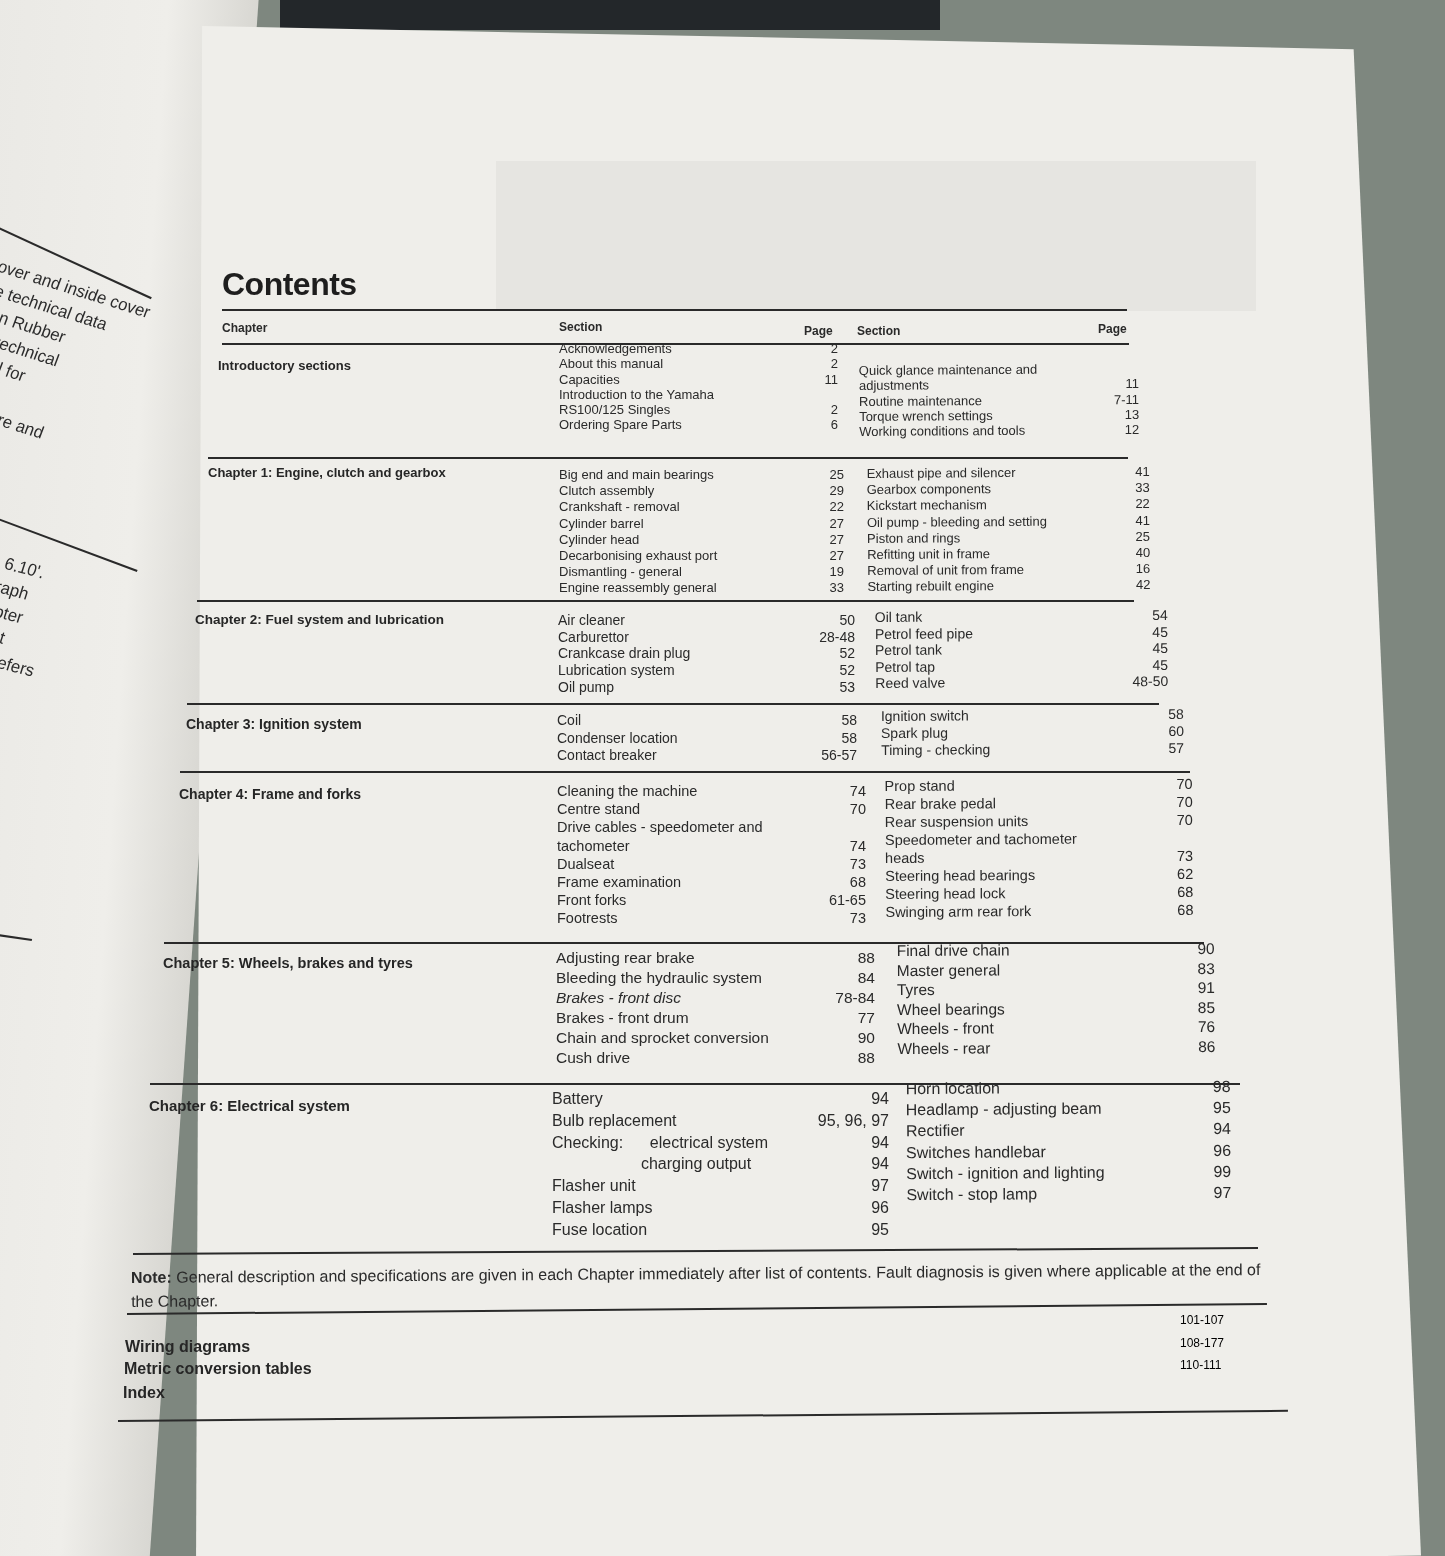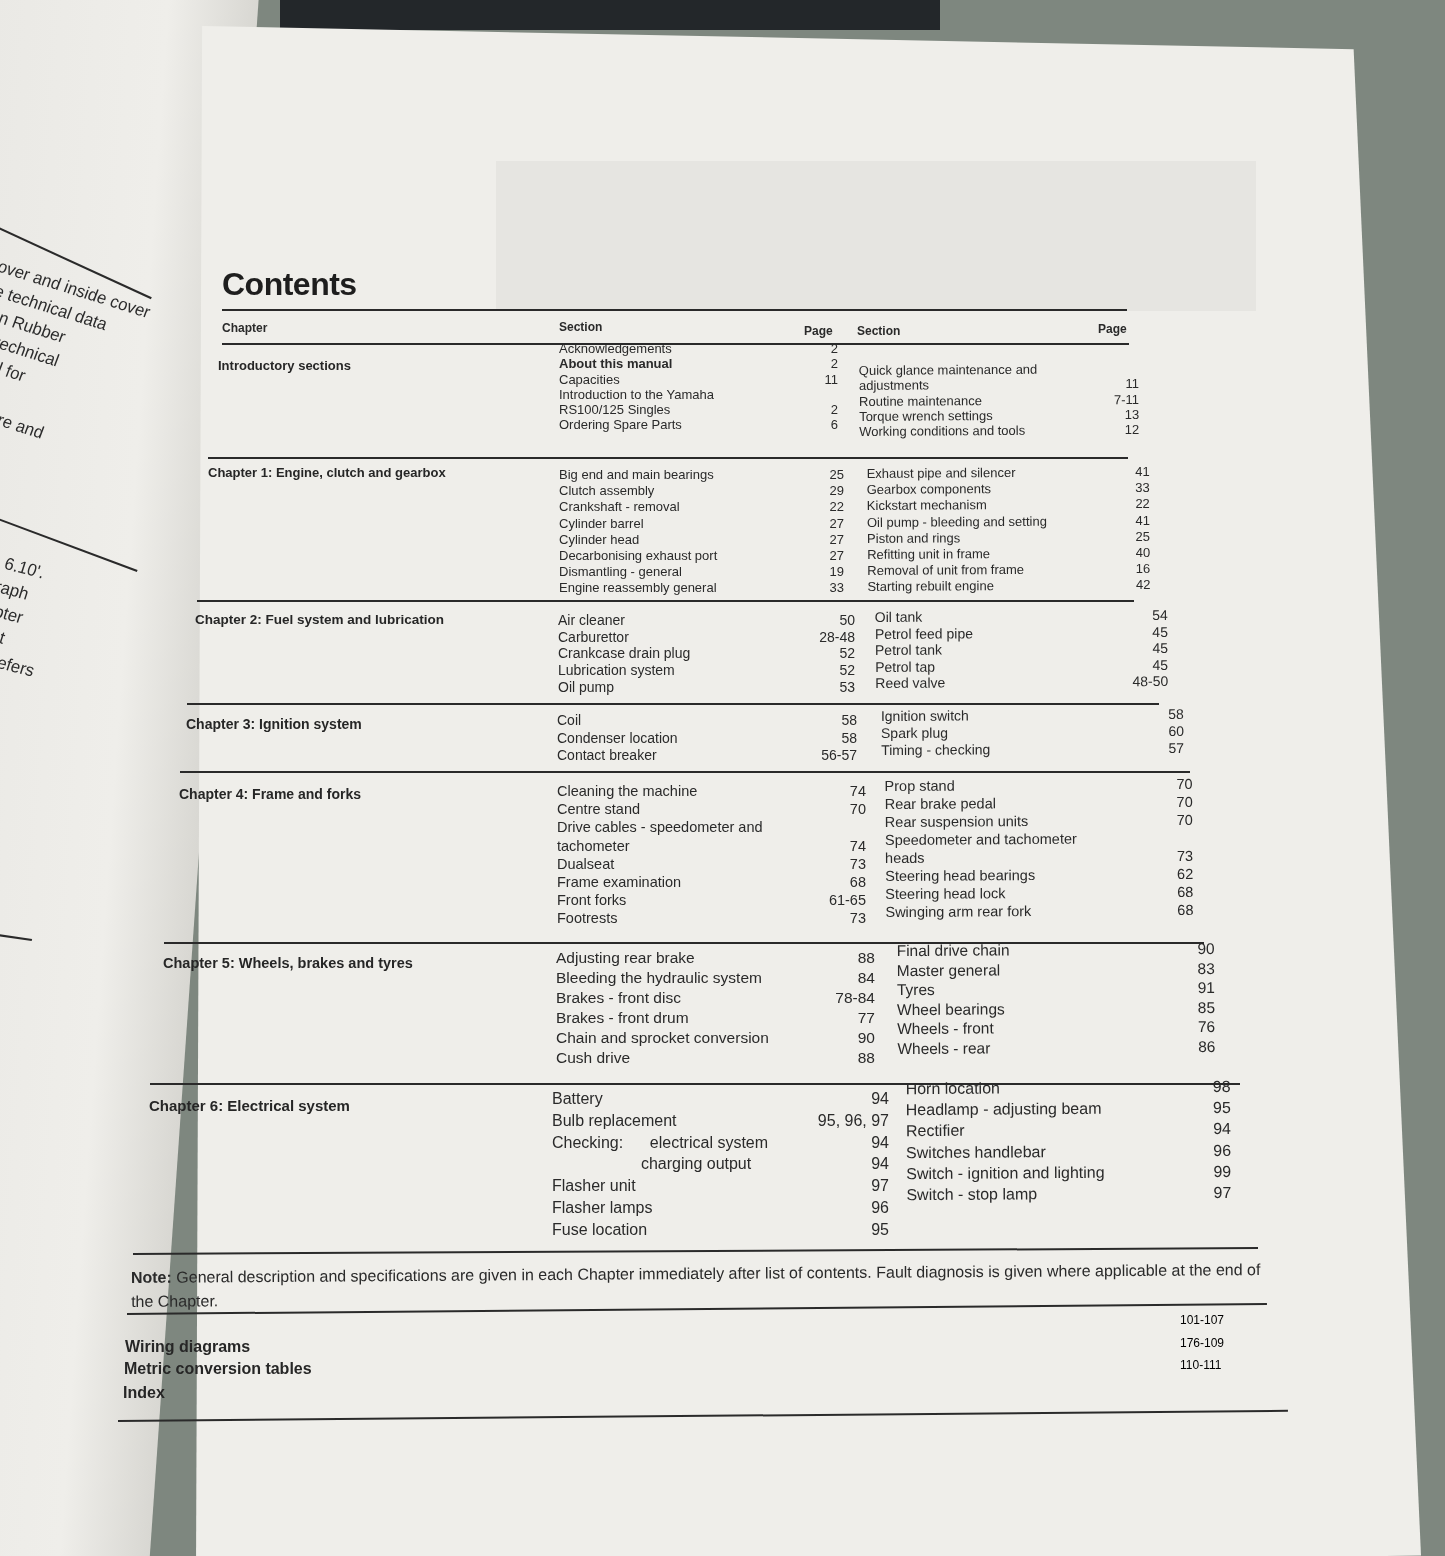--- a/index.html
+++ b/index.html
@@ -100,21 +100,21 @@
   <div class="hdr" style="left:1098px;top:322px;">Page</div>
   <div class="hr" style="left:222px;top:343px;width:907px;"></div>
   <div id="chapters">
       <div class="chapter-title" style="left: 218px; top: 358px; font-size: 13px;">Introductory sections</div>
       <div class="col" style="left: 559px; top: 341px; width: 279px; font-size: 13px; line-height: 15.3px;">
         <div class="row">
           <span style="white-space: pre;">Acknowledgements</span>
           <span class="num">2</span>
         </div>
         <div class="row">
-          <span style="white-space: pre; font-weight: bold;">About this manual</span>
+          <span style="white-space: pre;">About this manual</span>
           <span class="num">2</span>
         </div>
         <div class="row">
           <span style="white-space: pre;">Capacities</span>
           <span class="num">11</span>
         </div>
         <div class="row">
           <span style="white-space: pre;">Introduction to the Yamaha</span>
           <span class="num"></span>
         </div>
@@ -370,21 +370,21 @@
       <div class="col" style="left: 556px; top: 948px; width: 319px; font-size: 15.5px; line-height: 20px;">
         <div class="row">
           <span style="white-space: pre;">Adjusting rear brake</span>
           <span class="num">88</span>
         </div>
         <div class="row">
           <span style="white-space: pre;">Bleeding the hydraulic system</span>
           <span class="num">84</span>
         </div>
         <div class="row">
-          <span style="white-space: pre;">Brakes - front disc</span>
+          <span style="white-space: pre; font-style: italic;">Brakes - front disc</span>
           <span class="num">78-84</span>
         </div>
         <div class="row">
           <span style="white-space: pre;">Brakes - front drum</span>
           <span class="num">77</span>
         </div>
         <div class="row">
           <span style="white-space: pre;">Chain and sprocket conversion</span>
           <span class="num">90</span>
         </div>
@@ -481,18 +481,18 @@
 
   <div class="hr" style="left:133px;top:1253px;width:1125px;transform:rotate(-0.3deg);"></div>
   <div class="note" style="left:131px;top:1262px;width:1130px;line-height:24px;transform:rotate(-0.4deg);">
     <b>Note:</b><span> General description and specifications are given in each Chapter immediately after list of contents. Fault diagnosis is given where applicable at the end of the Chapter.</span>
   </div>
   <div class="hr" style="left:127px;top:1313px;width:1140px;transform:rotate(-0.5deg);"></div>
   <div id="appendix">
       <div class="appendix-label" style="left: 125px; top: 1338px;">Wiring diagrams</div>
       <div class="appendix-page" style="left: 1180px; width: 92px; top: 1313px;">101-107</div>
       <div class="appendix-label" style="left: 124px; top: 1360px;">Metric conversion tables</div>
-      <div class="appendix-page" style="left: 1180px; width: 92px; top: 1336px;">176-109</div>
+      <div class="appendix-page" style="left: 1180px; width: 92px; top: 1336px;">108-177</div>
       <div class="appendix-label" style="left: 123px; top: 1384px;">Index</div>
       <div class="appendix-page" style="left: 1180px; width: 92px; top: 1358px;">110-111</div>
     </div>
   <div class="hr" style="left:118px;top:1420px;width:1170px;transform:rotate(-0.5deg);"></div>
 </div>
 
 </body></html>

